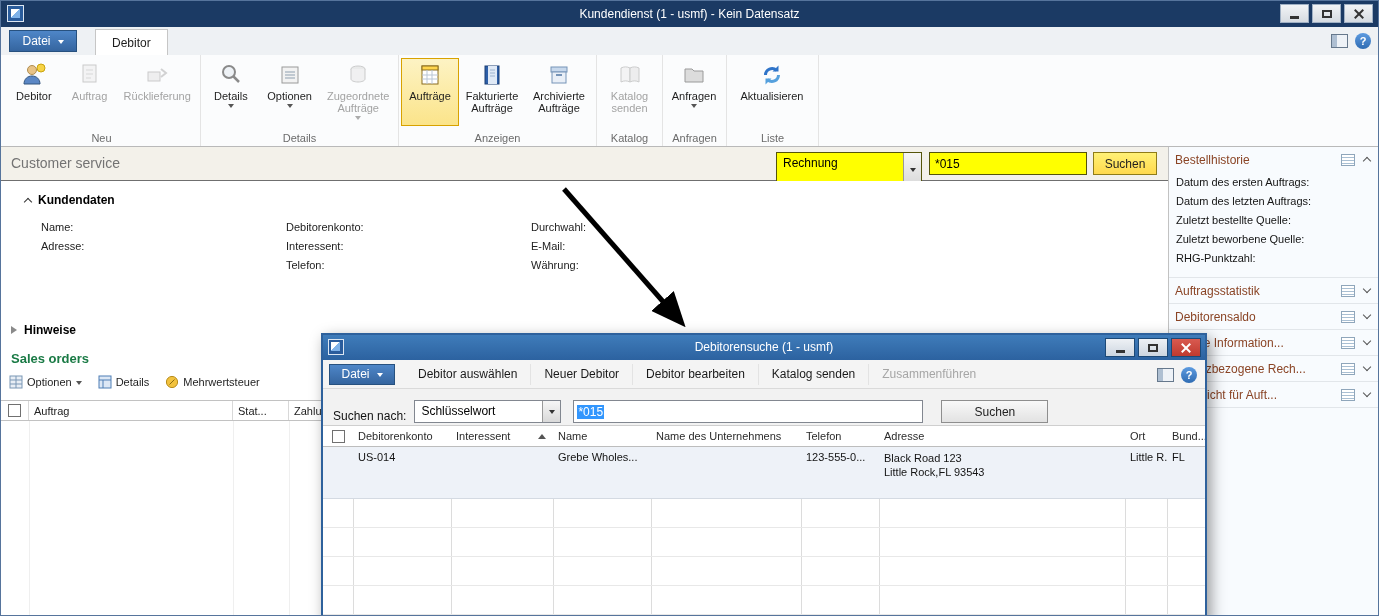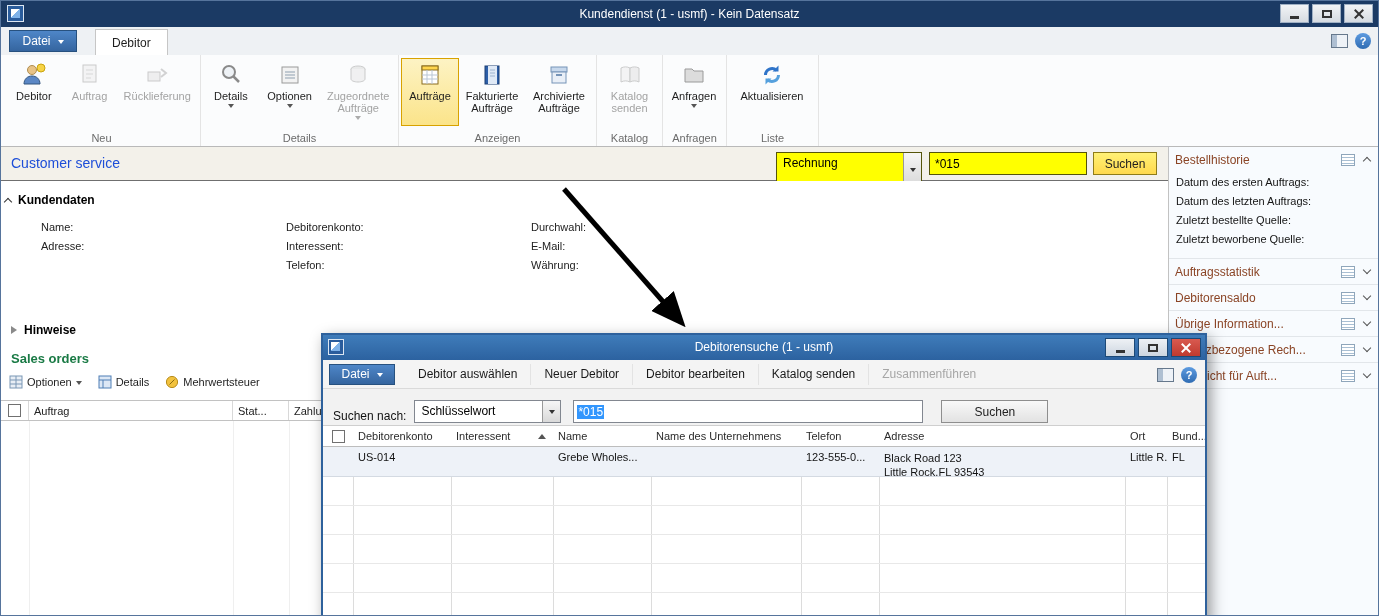--- a/index.html
+++ b/index.html
@@ -39,21 +39,21 @@
   .rbtn .rlabel{line-height:12px;text-align:center}
   .rbtn.disabled{color:#a3a3a3}
   .rbtn.disabled svg{opacity:.5}
   .rbtn.highlight{background:linear-gradient(#fdf3c4,#fbe48a);border:1px solid #d8a200}
   .dd-dark{width:0;height:0;border:3.5px solid transparent;border-top:4.5px solid #555;margin-top:2px}
   .rbtn.disabled .dd-dark{border-top-color:#ababab}
   .glabel{position:absolute;bottom:2px;left:0;width:100%;text-align:center;font-size:11px;color:#6b6b6b}
 
   
   .band{position:absolute;top:146px;left:0;width:1167px;height:34px;background:#f3f1ea;border-bottom:1px solid #6f6f6f}
-  .page-title{position:absolute;left:10px;top:8px;font-size:14px;color:#1d4ed8}
+  .page-title{position:absolute;left:10px;top:8px;font-size:14px;color:#737373}
   .combo{position:absolute;left:775px;top:5px;width:146px;height:34px;border:1px solid #55550a;background:#ffff00;display:flex;align-items:stretch}
   .combo-text{flex:1;font-size:12px;line-height:21px;padding-left:6px;color:#000;white-space:nowrap;overflow:hidden}
   .combo-arrow{width:18px;background:linear-gradient(#f6f6f6,#d9d9d9);border-left:1px solid #999;display:flex;align-items:center;justify-content:center}
   .tri-down{width:0;height:0;border:3.5px solid transparent;border-top:4.5px solid #333;margin-top:4px}
   .search-input{position:absolute;left:928px;top:5px;width:158px;height:23px;background:#ffff00;border:1px solid #55550a;font:12px "Liberation Sans",sans-serif;padding:0 5px;color:#000}
   .suchen-btn{position:absolute;left:1092px;top:5px;width:64px;height:23px;background:linear-gradient(#fff176,#ffd94d);border:1px solid #8f7c18;font-size:12px;display:flex;align-items:center;justify-content:center;color:#1e1e1e}
 
   
   .factbox{position:absolute;top:146px;left:1167px;right:0;bottom:0;background:#f8fbfe;border-left:1px solid #c2c2c2;font-size:11px}
   .fb-sec{border-bottom:1px solid #e2e6ea;padding:3px 5px 3px 6px}
@@ -97,21 +97,21 @@
   .dm-item.disabled{color:#a6a6a6;border-right:none}
   .dm-icons{position:absolute;right:8px;top:7px;display:flex;gap:7px;align-items:center}
   .dsearch{height:34px;display:flex;align-items:flex-end;padding-left:10px;font-size:12px;color:#111;background:#f2f2f2}
   .ds-combo{width:147px;height:23px;background:#fff;border:1px solid #828790;display:flex;align-items:stretch;margin-left:8px}
   .ds-input{width:350px;height:23px;background:#fff;border:1px solid #828790;margin-left:12px;display:flex;align-items:center;padding-left:3px;font-size:12px}
   .sel{background:#3296fd;color:#fff;padding:0 1px}
   .ds-btn{width:107px;height:23px;margin-left:18px;background:linear-gradient(#f9f9f9,#e2e2e2);border:1px solid #8e8e8e;display:flex;align-items:center;justify-content:center;font-size:12px;color:#222}
   .dgrid{position:absolute;left:0;right:0;top:90px;bottom:0;background:#fff;border-top:1px solid #cfcfcf}
   .dg-head{display:flex;height:21px;border-bottom:1px solid #bdbdbd;font-size:11px;color:#2b2b2b;align-items:center;background:#fff;position:relative;z-index:2}
   .dg-c{height:100%;display:flex;align-items:center;padding-left:5px;white-space:nowrap;overflow:hidden;flex:none}
-  .dg-row{display:flex;height:30px;background:#eef2f8;border-bottom:1px solid #d4dae2;font-size:11px;color:#141414;position:relative;z-index:2}
+  .dg-row{display:flex;height:52px;background:#eef2f8;border-bottom:1px solid #d4dae2;font-size:11px;color:#141414;position:relative;z-index:2}
   .dg-row .dg-c{align-items:flex-start;padding-top:4px}
   .addr span{display:block;line-height:14px}
   .dg-empty{height:29px;border-bottom:1px solid #e8e8e8;position:relative;z-index:2}
   .vline{position:absolute;top:0;bottom:0;width:0;border-left:1px solid #dcdcdc;z-index:1}
   .sort-up{width:0;height:0;border-left:4px solid transparent;border-right:4px solid transparent;border-bottom:5px solid #555;margin-left:auto;margin-right:7px;flex:none}
   .cw0{width:30px}.cw1{width:98px}.cw2{width:102px}.cw3{width:98px}.cw4{width:150px}.cw5{width:78px}.cw6{width:246px}.cw7{width:42px}.cw8{flex:1}
 
   .anno-arrow{position:absolute;left:515px;top:158px;z-index:50;pointer-events:none}
 </style>
 </head>
@@ -318,20 +318,21 @@
     <div class="fb-head">
       <span class="fb-title">Bestellhistorie</span>
       <span class="fb-micon"></span>
       <span class="fb-chev chev-up"></span>
     </div>
     <div class="fb-items">
       <span>Datum des ersten Auftrags:</span>
       <span>Datum des letzten Auftrags:</span>
       <span>Zuletzt bestellte Quelle:</span>
       <span>Zuletzt beworbene Quelle:</span>
+      <span>RHG-Punktzahl:</span>
     </div>
   </div>
   <div class="fb-sec">
     <div class="fb-head">
       <span class="fb-title">Auftragsstatistik</span>
       <span class="fb-micon"></span>
       <span class="fb-chev chev-down"></span>
     </div>
   </div>
   <div class="fb-sec">
@@ -358,21 +359,21 @@
   <div class="fb-sec">
     <div class="fb-head">
       <span class="fb-title">Übersicht für Auft...</span>
       <span class="fb-micon"></span>
       <span class="fb-chev chev-down"></span>
     </div>
   </div>
 </div>
 
 <div class="content">
-  <div class="sec-head" style="left:4px;top:12px">
+  <div class="sec-head" style="left:24px;top:12px">
     <span class="exp-chev"></span>
     <span>Kundendaten</span>
   </div>
 
   <span class="flabel" style="left:40px;top:40px">Name:</span>
   <span class="flabel" style="left:40px;top:59px">Adresse:</span>
   <span class="flabel" style="left:285px;top:40px">Debitorenkonto:</span>
   <span class="flabel" style="left:285px;top:59px">Interessent:</span>
   <span class="flabel" style="left:285px;top:78px">Telefon:</span>
   <span class="flabel" style="left:530px;top:40px">Durchwahl:</span>

